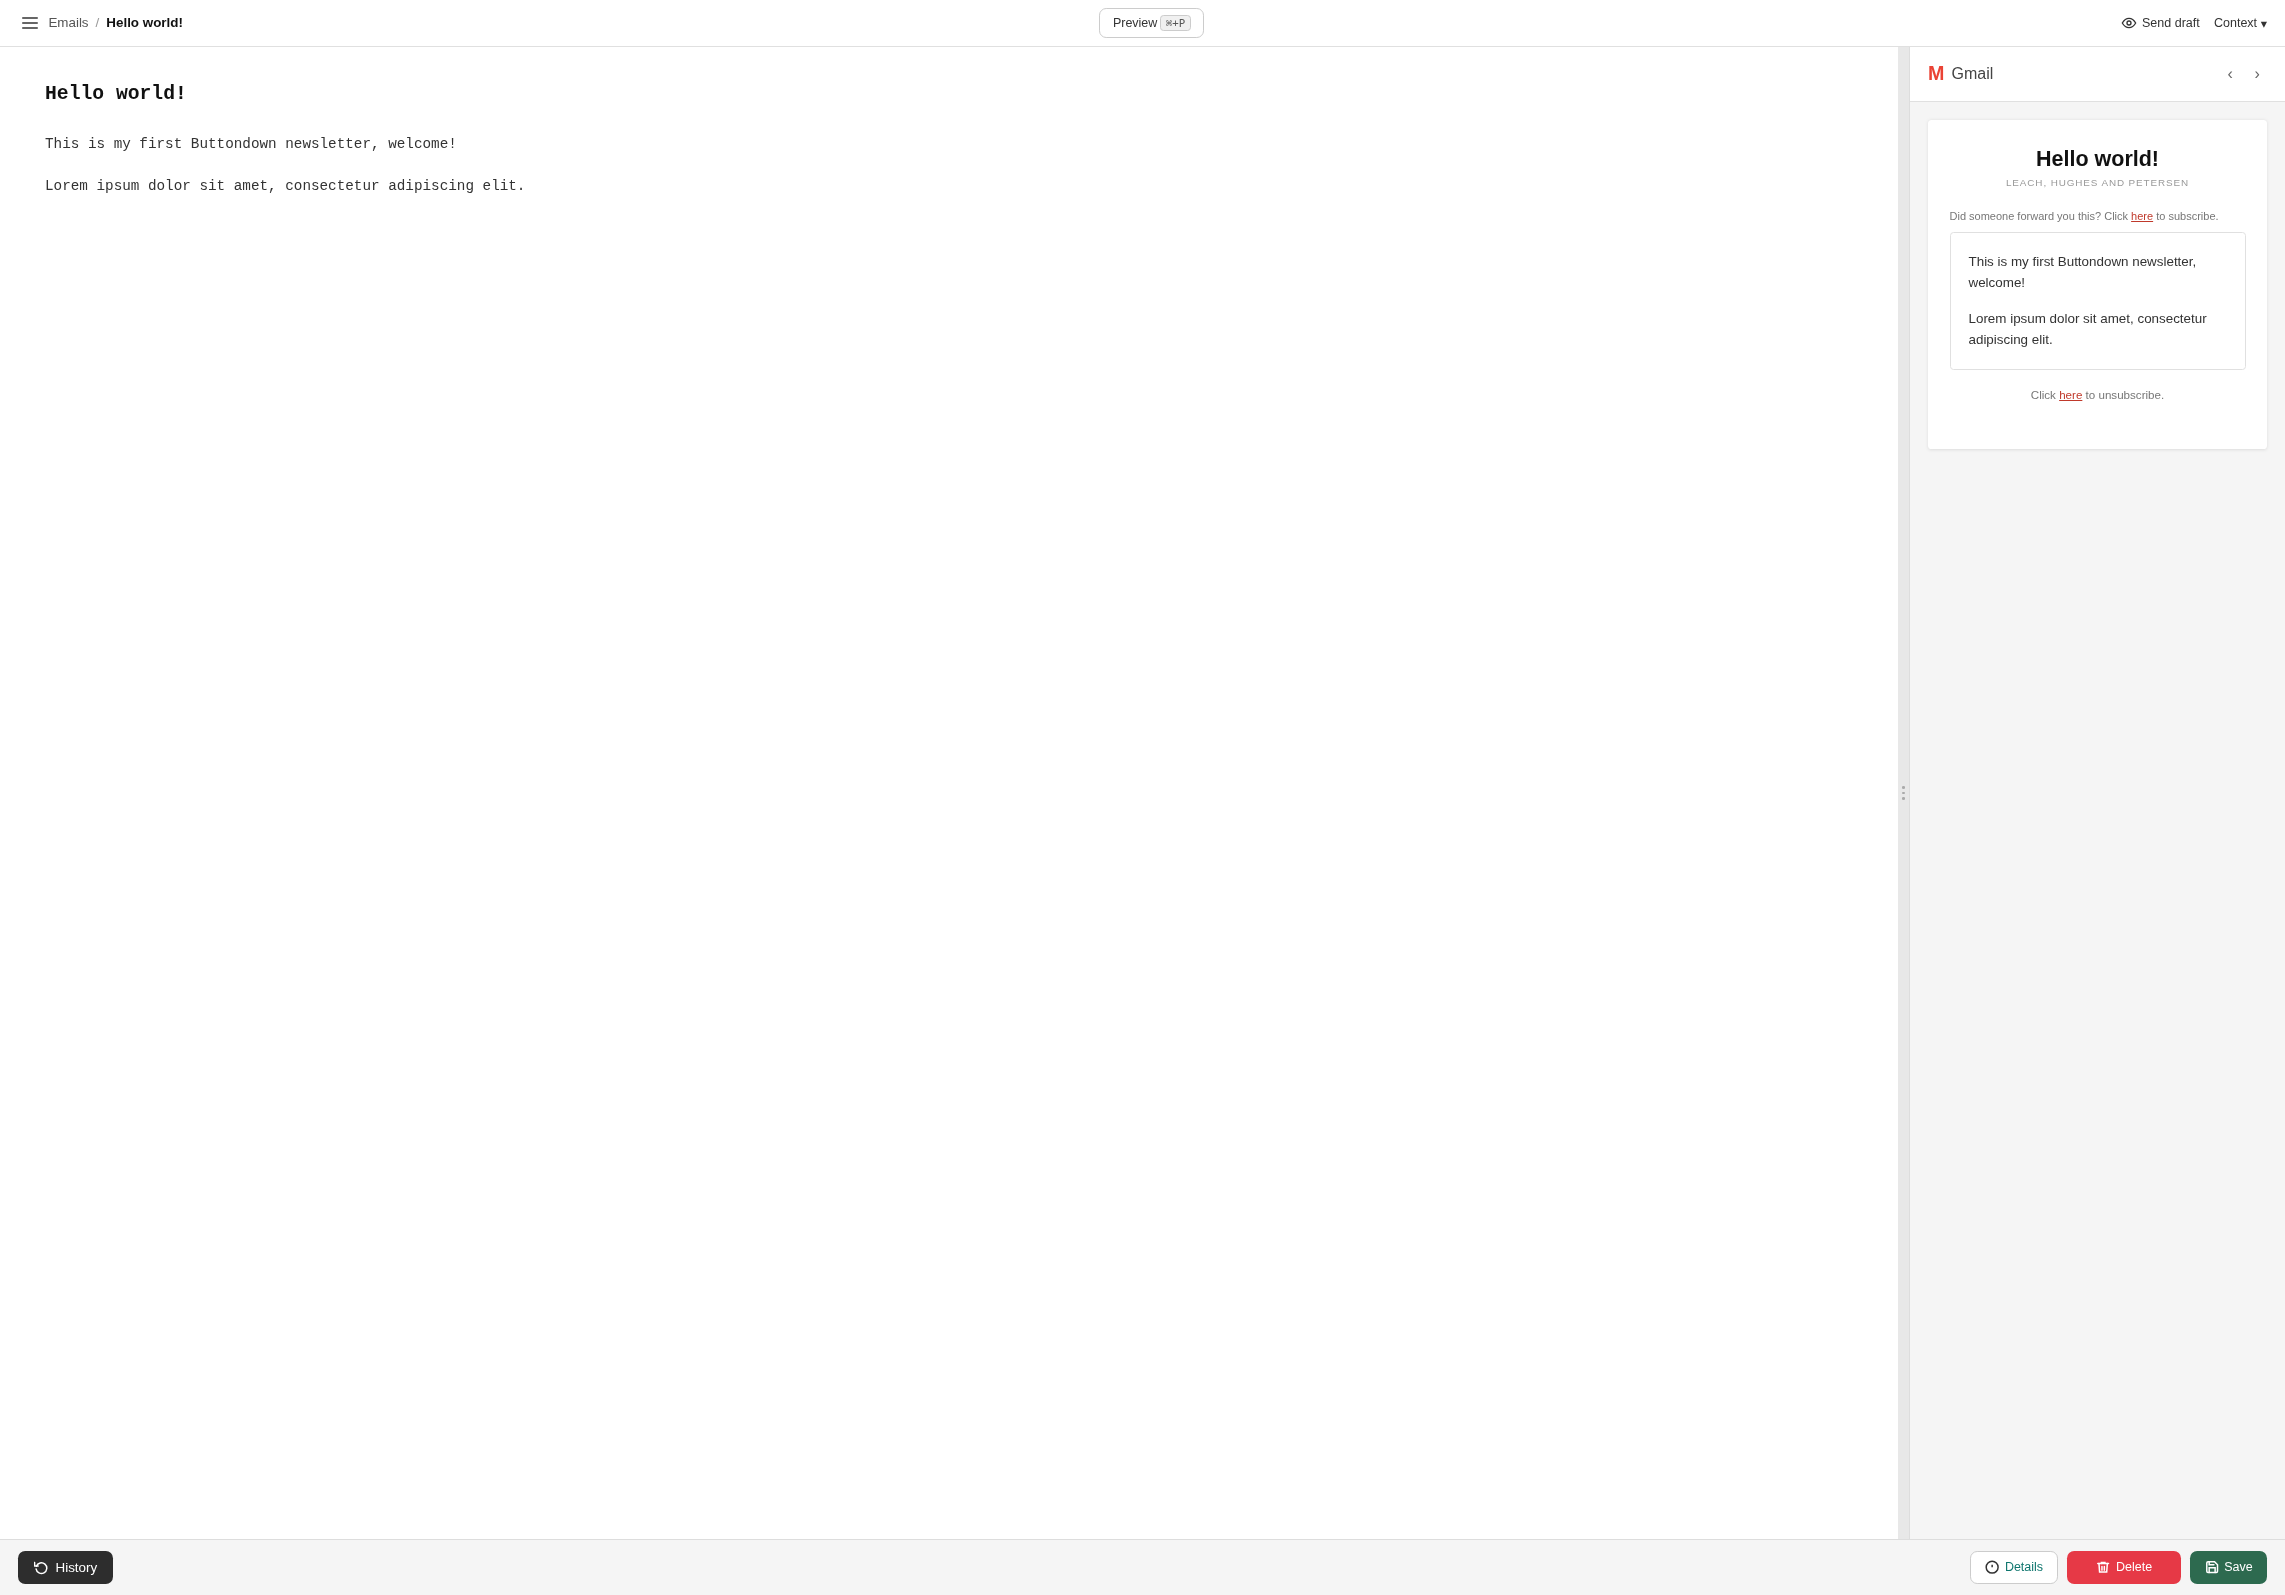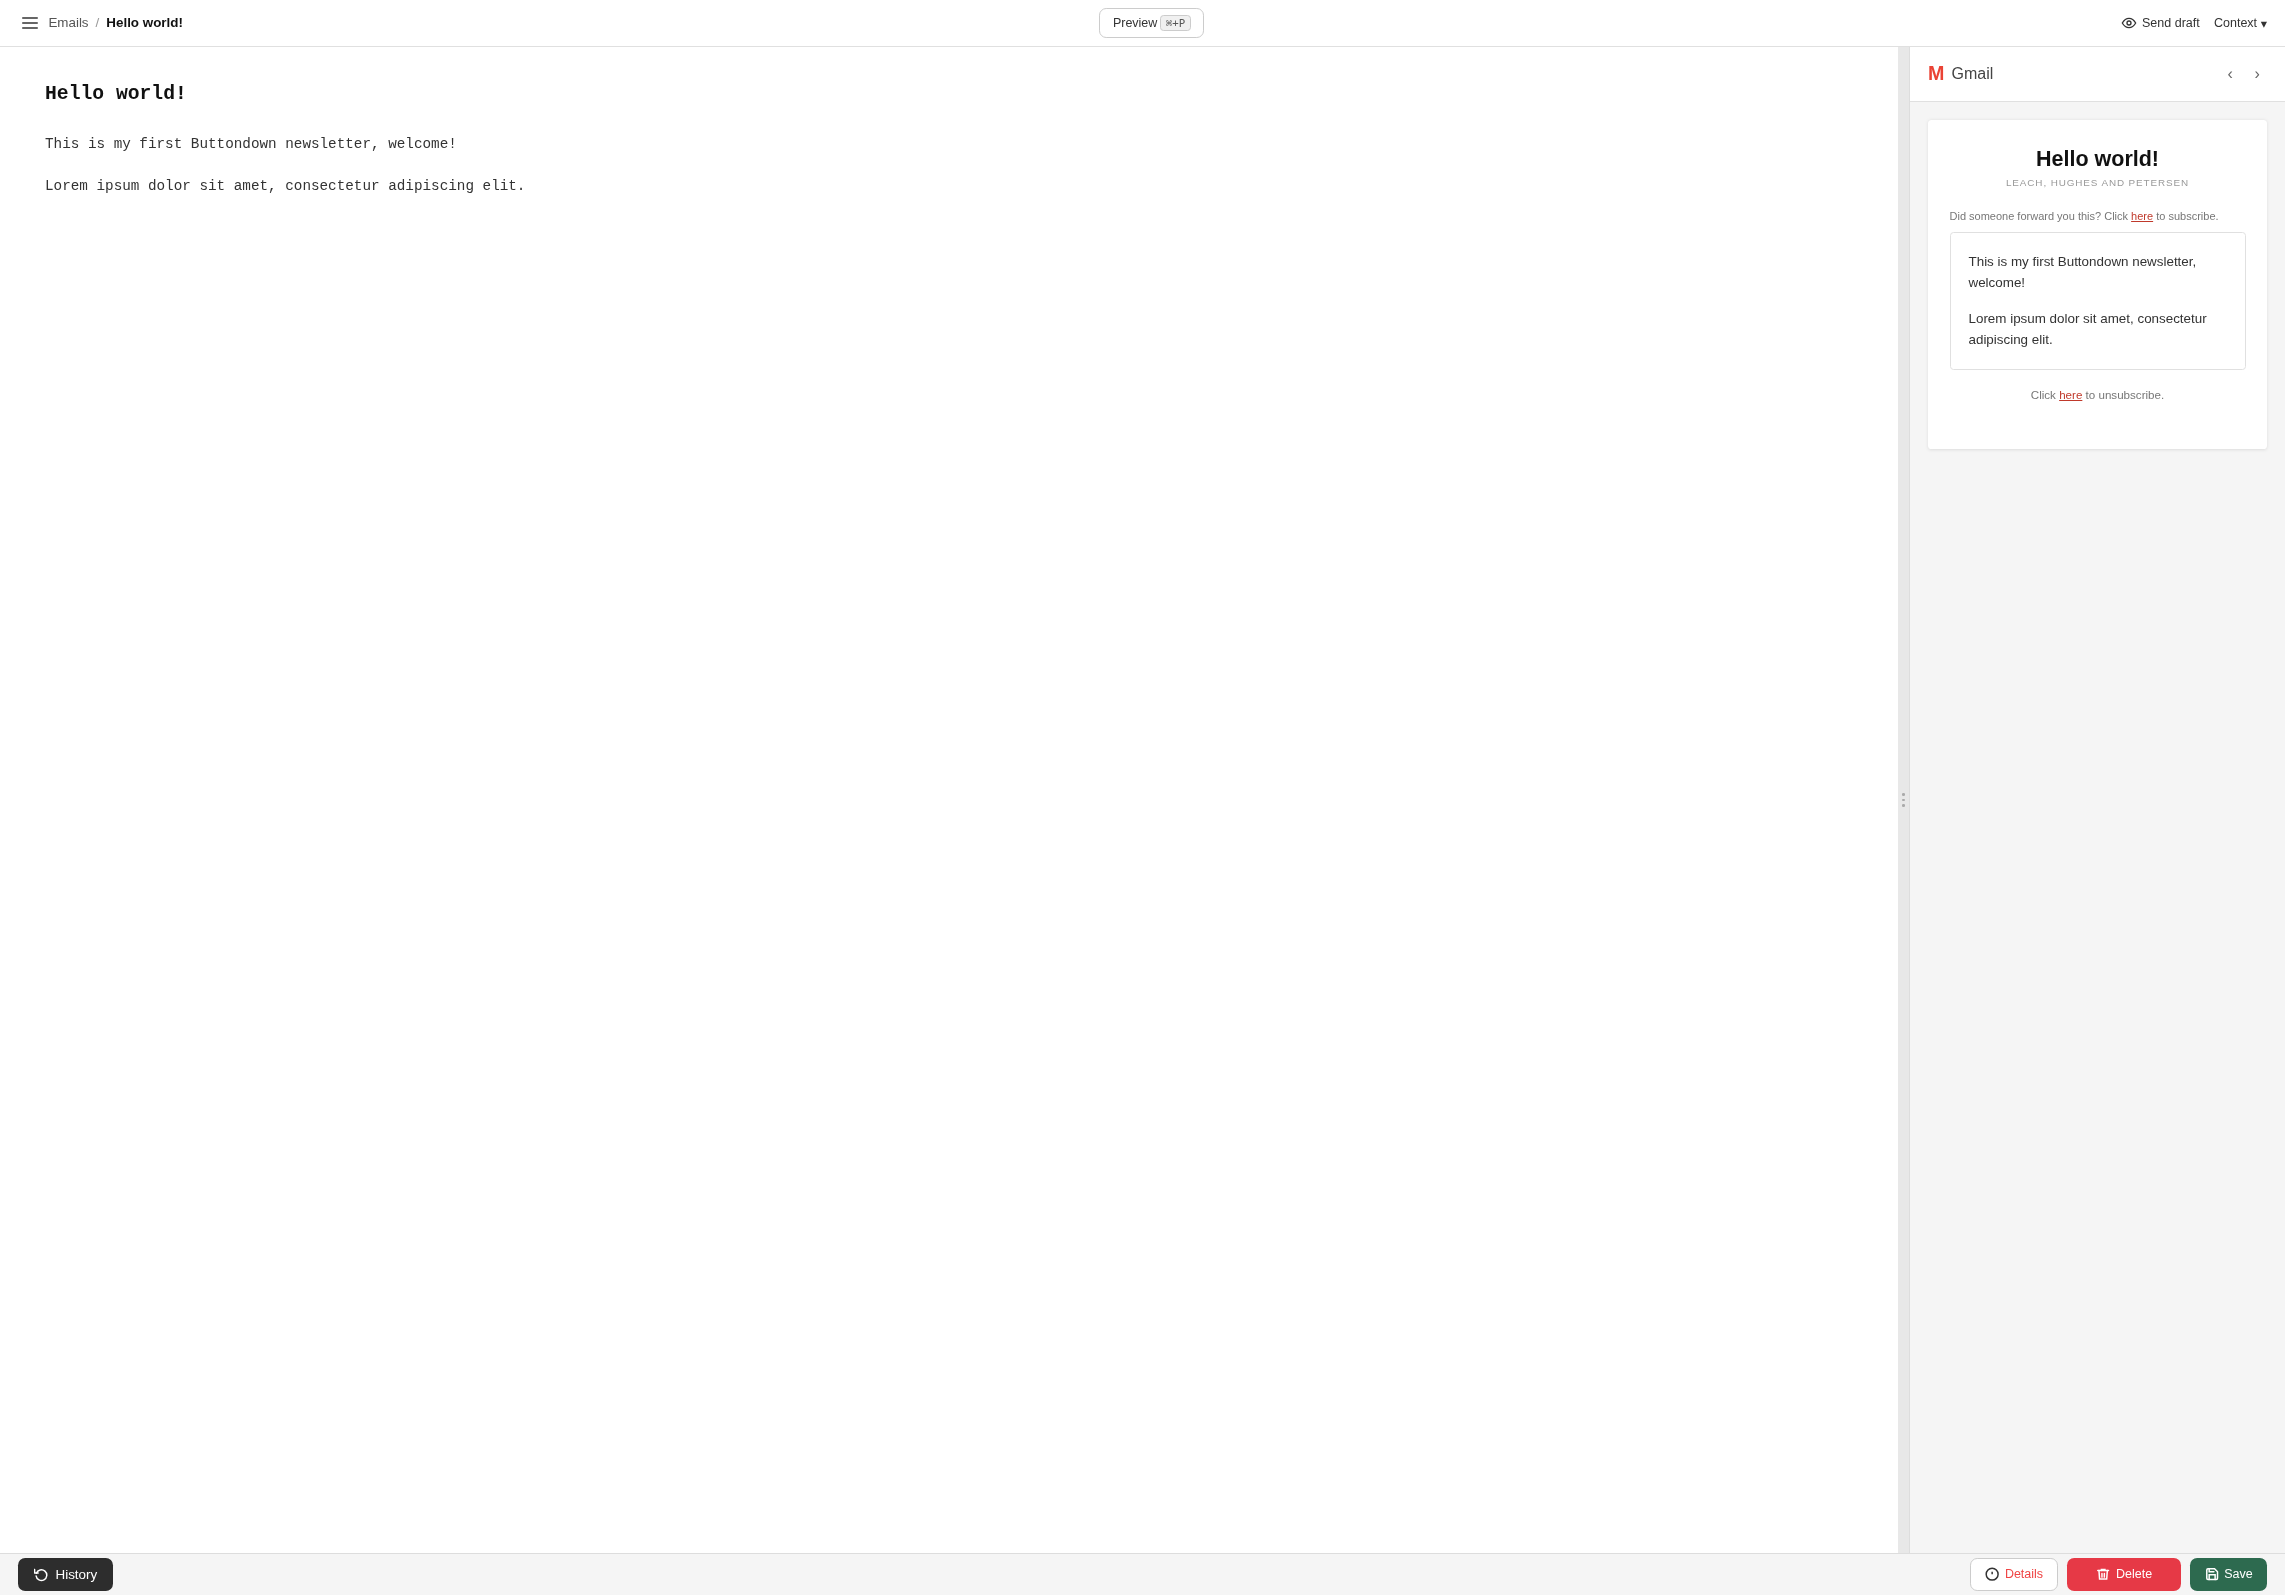--- a/index.html
+++ b/index.html
@@ -288,21 +288,21 @@
     }
     .powered-by-link {
       display: block;
       font-size: 11.6px;
       color: #2563eb;
       text-decoration: none;
     }
 
     
     .bottom-bar {
-      height: 42px;
+      height: 56px;
       background: #f5f5f5;
       border-top: 0.9px solid #ddd;
       display: flex;
       align-items: center;
       justify-content: space-between;
       padding: 0 18px;
       flex-shrink: 0;
     }
     .history-btn {
       display: flex;
@@ -325,21 +325,21 @@
     .details-btn {
       display: flex;
       align-items: center;
       gap: 5.4px;
       background: #ffffff;
       border: 1.3px solid #ccc;
       border-radius: 7.2px;
       padding: 8px 14.3px;
       font-size: 12.5px;
       font-weight: 500;
-      color: #ef4444;
+      color: #0f766e;
       cursor: pointer;
     }
     .delete-btn {
       display: flex;
       align-items: center;
       gap: 5.4px;
       background: #e63946;
       border: none;
       border-radius: 7.2px;
       padding: 9px 29px;

